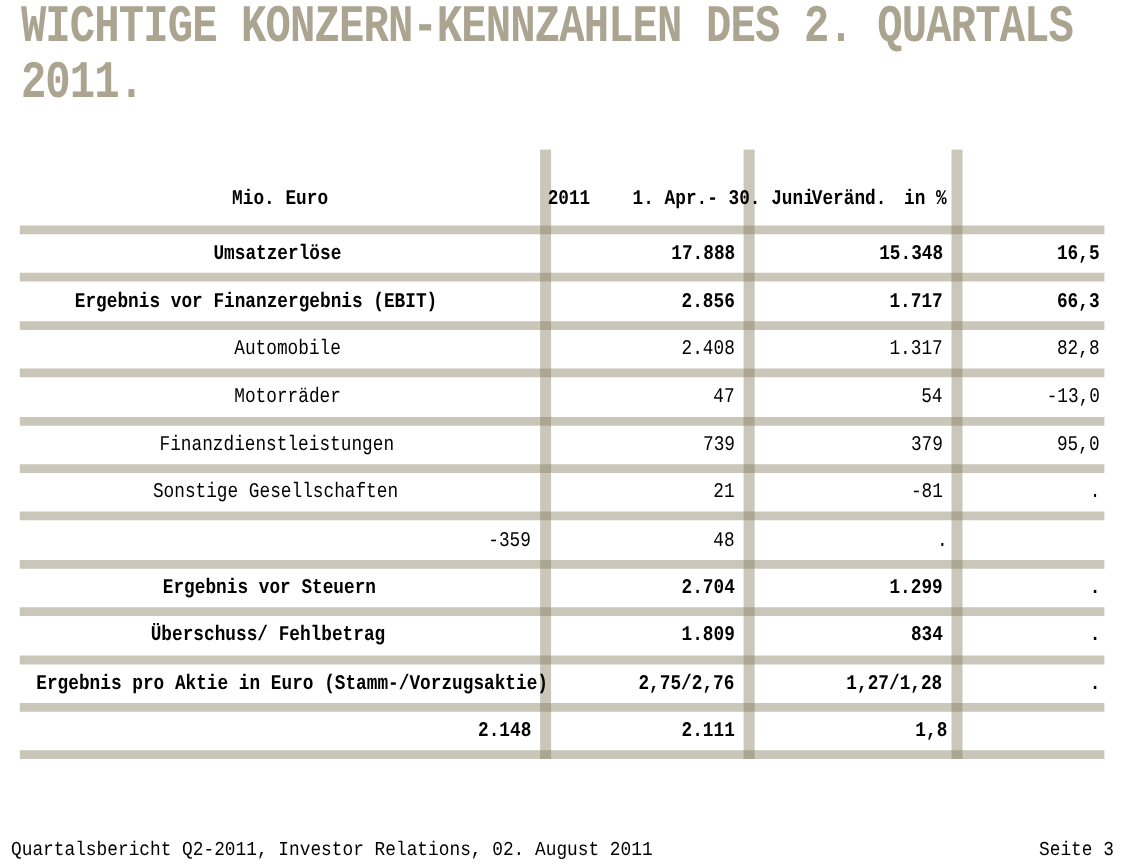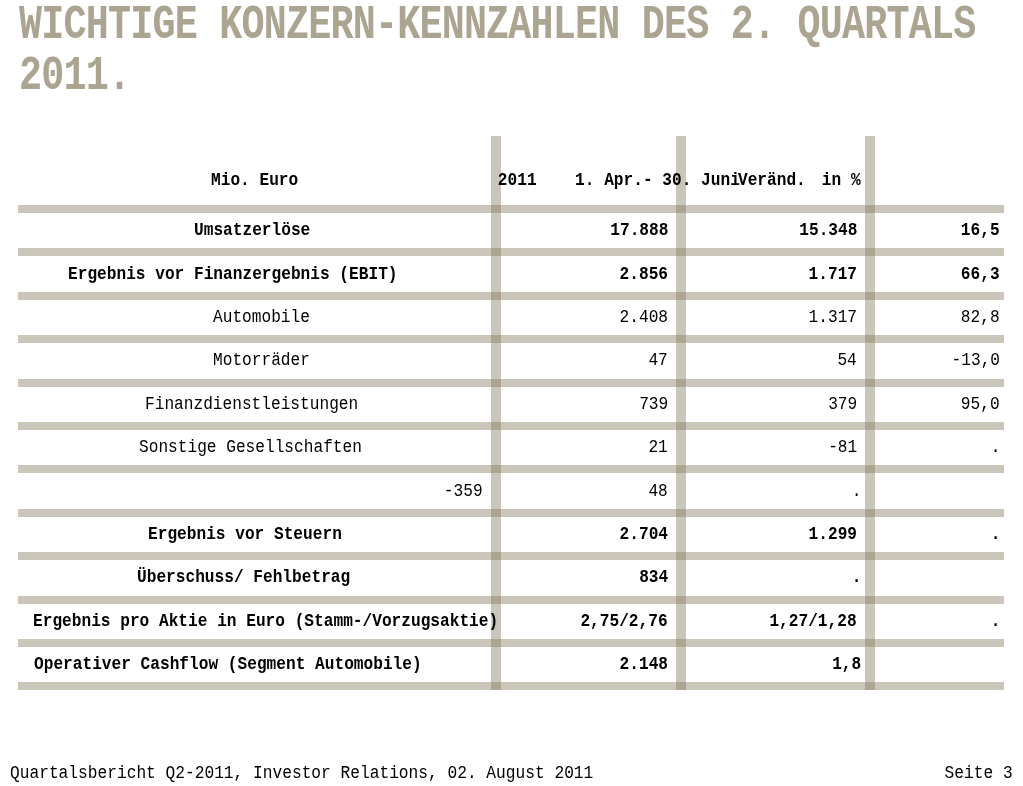--- a/index.html
+++ b/index.html
@@ -132,34 +132,35 @@
 
     <div class="grid-row row bold">
       <div class="cell label"><span>Ergebnis vor Steuern</span></div>
       <div class="cell num c1"><span>2.704</span></div>
       <div class="cell num c2"><span>1.299</span></div>
       <div class="cell num c3"><span>.</span></div>
     </div>
 
     <div class="grid-row row bold">
       <div class="cell label"><span>Überschuss/ Fehlbetrag</span></div>
+      <div class="cell num c1"><span>1.809</span></div>
       <div class="cell num c2"><span>834</span></div>
       <div class="cell num c3"><span>.</span></div>
     </div>
 
     <div class="grid-row row bold">
       <div class="cell label"><span>Ergebnis pro Aktie in Euro (Stamm-/Vorzugsaktie)</span></div>
       <div class="cell num c1"><span>2,75/2,76</span></div>
       <div class="cell num c2"><span>1,27/1,28</span></div>
       <div class="cell num c3"><span>.</span></div>
     </div>
 
     <div class="grid-row row bold">
-      <div class="cell label"><span>Operativer Cashflow (Segment Automobile)</span></div>
       <div class="cell num c1"><span>2.148</span></div>
+      <div class="cell num c2"><span>2.111</span></div>
       <div class="cell num c3"><span>1,8</span></div>
     </div>
 
     <div class="endbar"></div>
   </div>
 
   <div class="footer">
     <span class="fleft">Quartalsbericht Q2-2011, Investor Relations, 02. August 2011</span>
     <span class="fright">Seite 3</span>
   </div>

